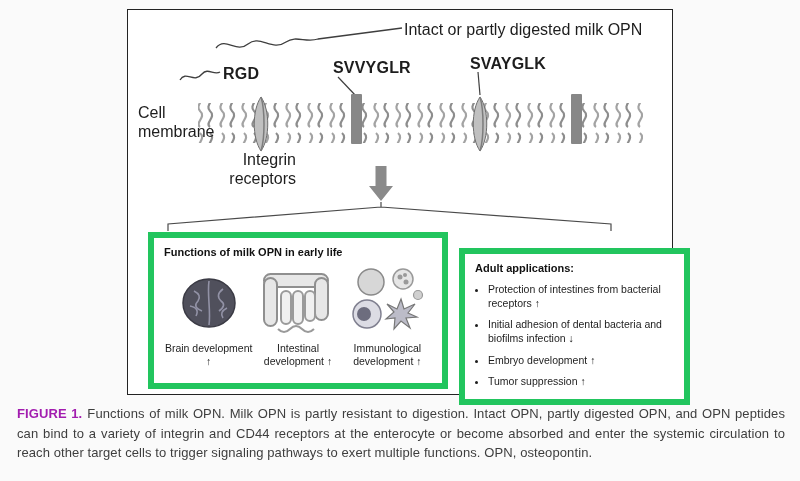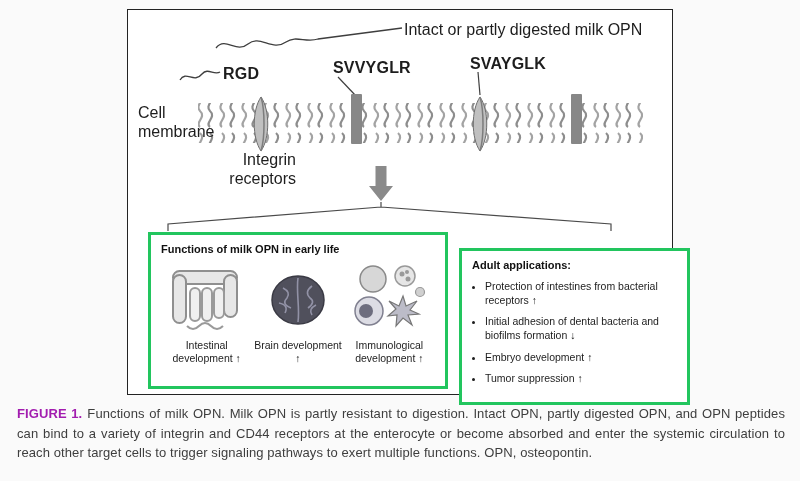--- a/index.html
+++ b/index.html
@@ -11,21 +11,21 @@
   .figure-box {
     position:absolute; left:127px; top:9px; width:546px; height:386px;
     border:1.5px solid #232323; background:#ffffff; box-sizing:border-box;
   }
   .diagram-svg { position:absolute; left:0; top:0; }
   .lbl { position:absolute; color:#1d1d1d; font-size:16px; line-height:1.18; white-space:nowrap; }
   .lbl.wrap { white-space:normal; }
   .lbl.bold { font-weight:700; letter-spacing:.2px; }
   .lbl.center { text-align:right; }
   .inner-box {
-    position:absolute; border:3px solid #22c55e; background:#ffffff;
+    position:absolute; border:6px solid #22c55e; background:#ffffff;
     box-sizing:border-box; padding:8px 10px;
   }
   .inner-box .title { font-size:11px; font-weight:700; color:#111; line-height:1.2; }
   .icon-row { display:flex; justify-content:space-between; margin-top:7px; }
   .icon-col { width:92px; display:flex; flex-direction:column; align-items:center; }
   .icon-col .cap { font-size:10.5px; color:#1d1d1d; text-align:center; margin-top:4px; line-height:1.22; }
   .bullets { margin:8px 0 0; padding-left:13px; list-style:disc; }
   .bullets li { font-size:10.5px; color:#1d1d1d; line-height:1.3; margin-bottom:8px; }
   .caption {
     position:absolute; left:17px; top:404px; width:768px;
@@ -80,41 +80,41 @@
     <div class="lbl bold" style="left:342px; top:45px;">SVAYGLK</div>
     <div class="lbl wrap" style="left:10px; top:94px; width:62px;">Cell membrane</div>
     <div class="lbl wrap center" style="left:98px; top:141px; width:70px;">Integrin receptors</div>
 
     <div class="inner-box" style="left:20px; top:222px; width:300px; height:157px;">
       <div class="title">Functions of milk OPN in early life</div>
       <div class="icon-row">
 
         <div class="icon-col">
           <svg width="84" height="72" viewBox="0 0 84 72">
+            <ellipse cx="42" cy="37" rx="26" ry="24" fill="#50505c" stroke="#3a3a44" stroke-width="1.5"></ellipse>
+            <path d="M42 15 C 40 29, 44 45, 42 59" fill="none" stroke="#9292a6" stroke-width="1.6"></path>
+            <path d="M27 25 q8 4 4 10 q-6 6 4 10" fill="none" stroke="#9292a6" stroke-width="1.6"></path>
+            <path d="M23 40 q10 2 6 10" fill="none" stroke="#9292a6" stroke-width="1.6"></path>
+            <path d="M56 23 q-8 6 -2 12 q6 4 -2 10" fill="none" stroke="#9292a6" stroke-width="1.6"></path>
+            <path d="M60 42 q-8 4 -4 10" fill="none" stroke="#9292a6" stroke-width="1.6"></path>
+          </svg>
+          <div class="cap">Brain development ↑</div>
+        </div>
+
+        <div class="icon-col">
+          <svg width="84" height="72" viewBox="0 0 84 72">
             <rect x="8" y="8" width="64" height="13" rx="6.5" fill="#e7e7e7" stroke="#8f8f8f" stroke-width="2"></rect>
             <rect x="8" y="12" width="13" height="48" rx="6.5" fill="#e7e7e7" stroke="#8f8f8f" stroke-width="2"></rect>
             <rect x="59" y="12" width="13" height="42" rx="6.5" fill="#e7e7e7" stroke="#8f8f8f" stroke-width="2"></rect>
             <rect x="25" y="25" width="10" height="33" rx="5" fill="#f0f0f0" stroke="#9a9a9a" stroke-width="2"></rect>
             <rect x="37" y="25" width="10" height="33" rx="5" fill="#f0f0f0" stroke="#9a9a9a" stroke-width="2"></rect>
             <rect x="49" y="25" width="10" height="30" rx="5" fill="#f0f0f0" stroke="#9a9a9a" stroke-width="2"></rect>
             <path d="M22 63 q6 6 12 0 q6 -6 12 0 q6 6 12 0" fill="none" stroke="#9a9a9a" stroke-width="2"></path>
           </svg>
           <div class="cap">Intestinal development ↑</div>
-        </div>
-
-        <div class="icon-col">
-          <svg width="84" height="72" viewBox="0 0 84 72">
-            <ellipse cx="42" cy="37" rx="26" ry="24" fill="#50505c" stroke="#3a3a44" stroke-width="1.5"></ellipse>
-            <path d="M42 15 C 40 29, 44 45, 42 59" fill="none" stroke="#9292a6" stroke-width="1.6"></path>
-            <path d="M27 25 q8 4 4 10 q-6 6 4 10" fill="none" stroke="#9292a6" stroke-width="1.6"></path>
-            <path d="M23 40 q10 2 6 10" fill="none" stroke="#9292a6" stroke-width="1.6"></path>
-            <path d="M56 23 q-8 6 -2 12 q6 4 -2 10" fill="none" stroke="#9292a6" stroke-width="1.6"></path>
-            <path d="M60 42 q-8 4 -4 10" fill="none" stroke="#9292a6" stroke-width="1.6"></path>
-          </svg>
-          <div class="cap">Brain development ↑</div>
         </div>
 
         <div class="icon-col">
           <svg width="84" height="72" viewBox="0 0 84 72">
             <circle cx="26" cy="16" r="13" fill="#d7d7d7" stroke="#8a8a8a" stroke-width="1.5"></circle>
             <circle cx="58" cy="13" r="10" fill="#e6e6e6" stroke="#999999" stroke-width="1.5"></circle>
             <circle cx="55" cy="11" r="2.5" fill="#9a9a9a"></circle>
             <circle cx="61" cy="16" r="2.5" fill="#9a9a9a"></circle>
             <circle cx="60" cy="9" r="2" fill="#9a9a9a"></circle>
             <circle cx="22" cy="48" r="14" fill="#dcdce4" stroke="#808090" stroke-width="1.5"></circle>
@@ -125,21 +125,21 @@
           <div class="cap">Immunological development ↑</div>
         </div>
 
       </div>
     </div>
 
     <div class="inner-box" style="left:331px; top:222px; width:231px; height:157px;margin-top:16px;">
       <div class="title">Adult applications:</div>
       <ul class="bullets">
         <li>Protection of intestines from bacterial receptors ↑</li>
-        <li>Initial adhesion of dental bacteria and biofilms formation ↓</li>
+        <li>Initial adhesion of dental bacteria and biofilms infection ↓</li>
         <li>Embryo development ↑</li>
         <li>Tumor suppression ↑</li>
       </ul>
     </div>
 
   </div>
 
   <div class="caption">
     <span class="figure-label">FIGURE 1.</span><span>Functions of milk OPN. Milk OPN is partly resistant to digestion. Intact OPN, partly digested OPN, and OPN peptides can bind to a variety of integrin and CD44 receptors at the enterocyte or become absorbed and enter the systemic circulation to reach other target cells to trigger signaling pathways to exert multiple functions. OPN, osteopontin.</span>
   </div>

